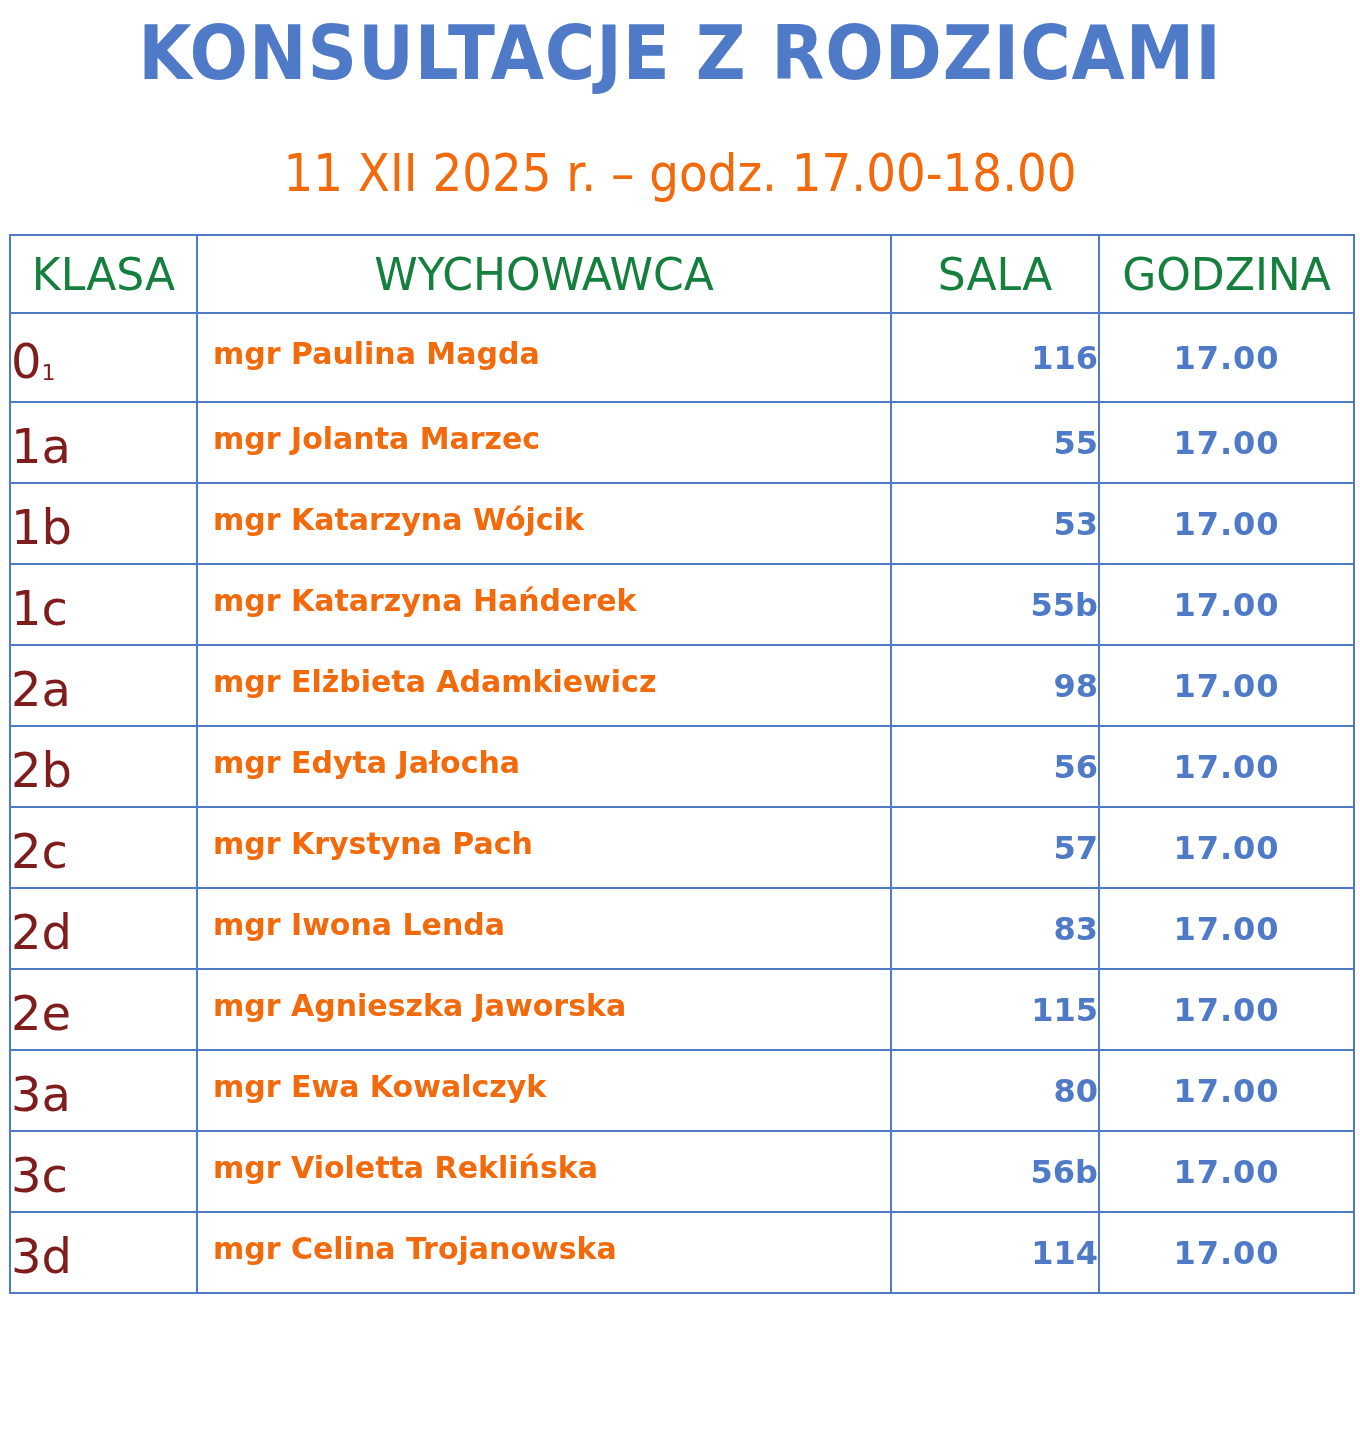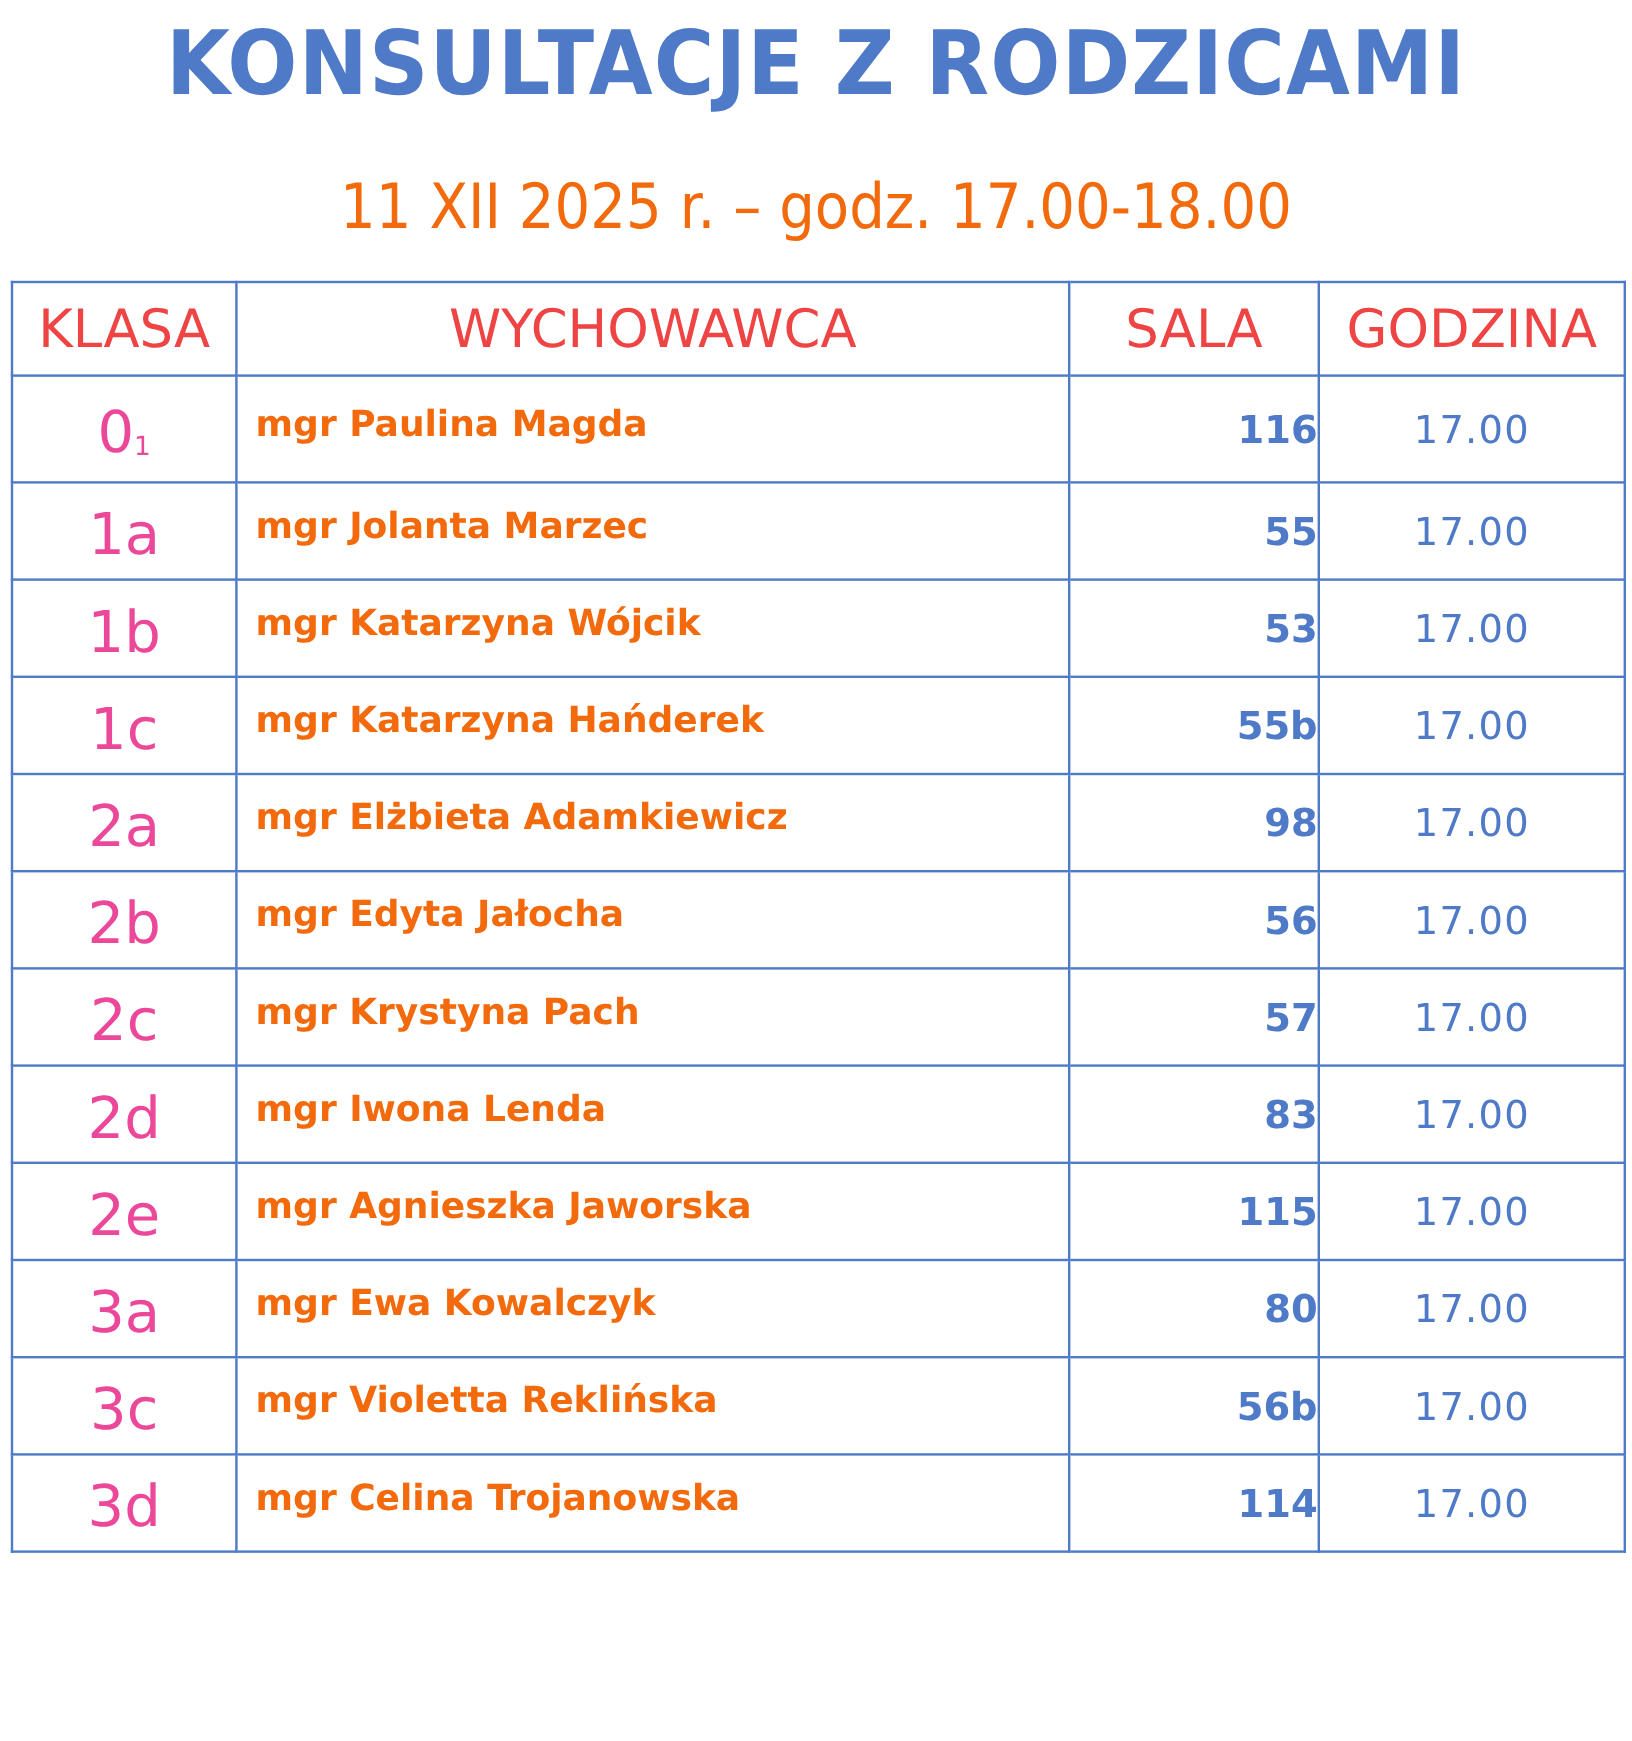--- a/index.html
+++ b/index.html
@@ -6,29 +6,29 @@
     body { width: 1360px; height: 1451px; position: relative; overflow: hidden;
       font-family: "DejaVu Sans", "Liberation Sans", sans-serif; }
     .title { position: absolute; left: 0; top: 6px; width: 1360px; text-align: center;
       color: #4e7ac7; font-weight: bold; font-size: 74px; letter-spacing: 1px; line-height: 94px;
       font-family: "DejaVu Sans", sans-serif; transform: scaleX(0.93); }
     .subtitle { position: absolute; left: 0; top: 138px; width: 1360px; text-align: center;
       color: #f26a0c; font-size: 52px; line-height: 70px; font-family: "DejaVu Sans", sans-serif;
       transform: scaleX(0.9); }
     table { position: absolute; left: 9px; top: 234px; width: 1344px; border-collapse: collapse; table-layout: fixed; }
     td, th { border: 2px solid #4e7ac7; padding: 0; }
-    th { height: 76px; color: #ef4444; font-weight: normal; font-size: 44px; text-align: center;
+    th { height: 76px; color: #15803d; font-weight: normal; font-size: 44px; text-align: center;
       font-family: "DejaVu Sans", sans-serif; }
     td { height: 71px; }
     tr.first td { height: 79px; }
-    .klasa { color: #ec4899; font-size: 48px; text-align: center; padding-top: 6px; }
+    .klasa { color: #7f1d1d; font-size: 48px; text-align: left; padding-top: 6px; }
     .klasa sub { font-size: 22px; vertical-align: baseline; position: relative; top: 2px; }
     .name { color: #f26a0c; font-weight: bold; font-size: 30px; padding-left: 15px; padding-bottom: 8px; border-radius: 15px; }
     .sala { color: #4e7ac7; font-weight: bold; font-size: 32px; text-align: right; }
-    .godz { color: #4e7ac7; font-weight: normal; font-size: 32px; text-align: center; letter-spacing: 1px; border-radius: 14px; }
+    .godz { color: #4e7ac7; font-weight: bold; font-size: 32px; text-align: center; letter-spacing: 1px; border-radius: 14px; }
   </style>
 </head>
 <body>
 
 <div class="title">KONSULTACJE Z RODZICAMI</div>
 <div class="subtitle">11 XII 2025 r. – godz. 17.00-18.00</div>
 
 <table>
   <colgroup>
     <col style="width:187px">

